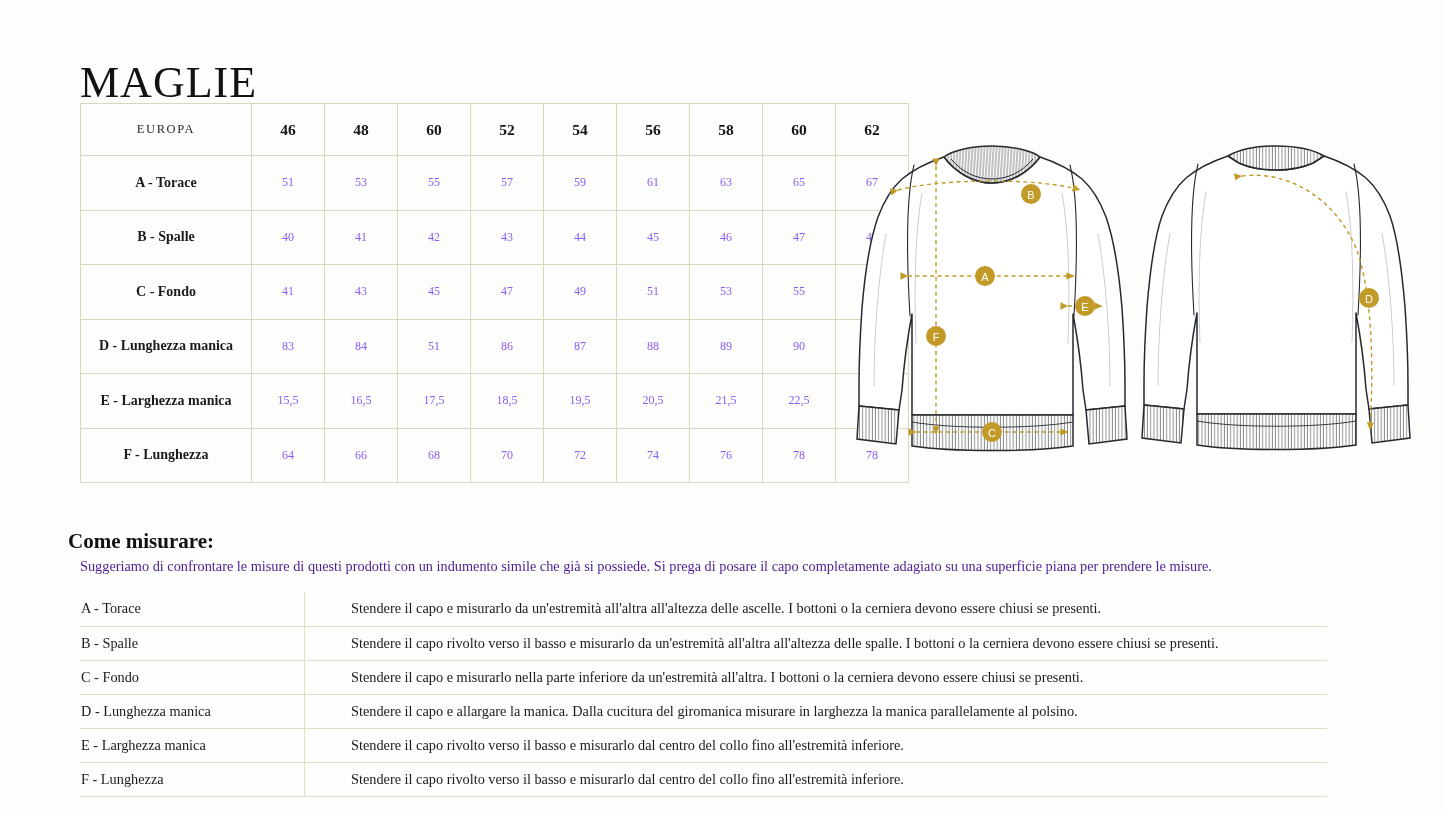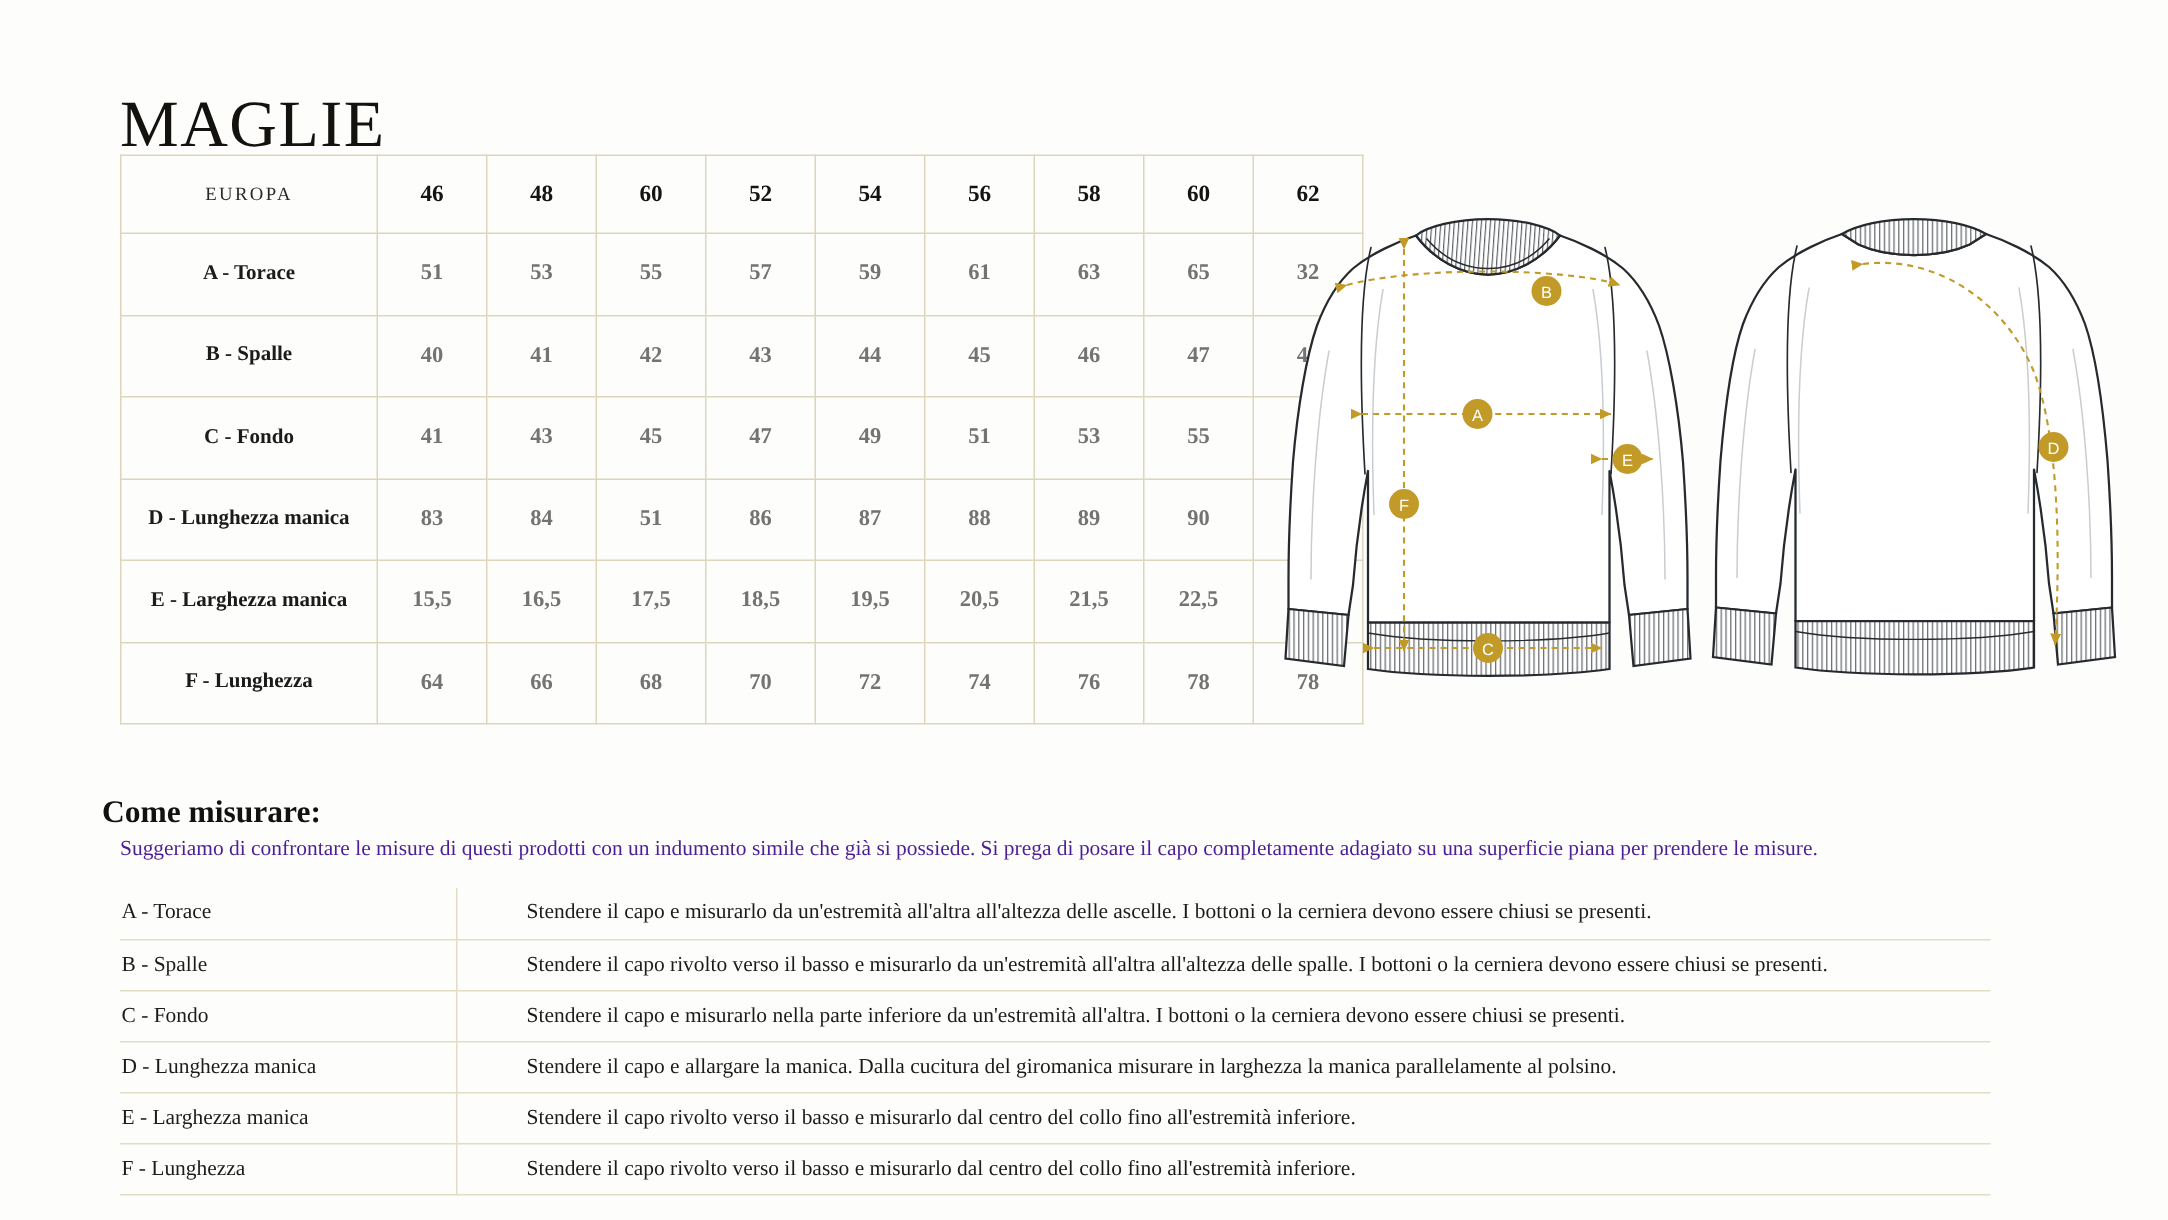--- a/index.html
+++ b/index.html
@@ -65,23 +65,23 @@
     font-size: 15.5px;
     font-weight: 700;
     color: #141414;
   }
   td.row-label {
     font-size: 14px;
     font-weight: 700;
     color: #1b1b1b;
   }
   td.value-cell {
-    font-size: 15px;
-    font-weight: 700;
-    color: #737373;
+    font-size: 12px;
+    font-weight: 400;
+    color: #8b5cf6;
   }
 
   
   #illustrations {
     position: absolute;
     left: 852px;
     top: 138px;
     width: 580px;
     height: 330px;
   }
@@ -165,21 +165,21 @@
       <tr>
         <td class="col-label row-label">A - Torace</td>
         <td class="value-cell">51</td>
         <td class="value-cell">53</td>
         <td class="value-cell">55</td>
         <td class="value-cell">57</td>
         <td class="value-cell">59</td>
         <td class="value-cell">61</td>
         <td class="value-cell">63</td>
         <td class="value-cell">65</td>
-        <td class="value-cell">32</td>
+        <td class="value-cell">67</td>
       </tr>
       <tr>
         <td class="col-label row-label">B - Spalle</td>
         <td class="value-cell">40</td>
         <td class="value-cell">41</td>
         <td class="value-cell">42</td>
         <td class="value-cell">43</td>
         <td class="value-cell">44</td>
         <td class="value-cell">45</td>
         <td class="value-cell">46</td>

